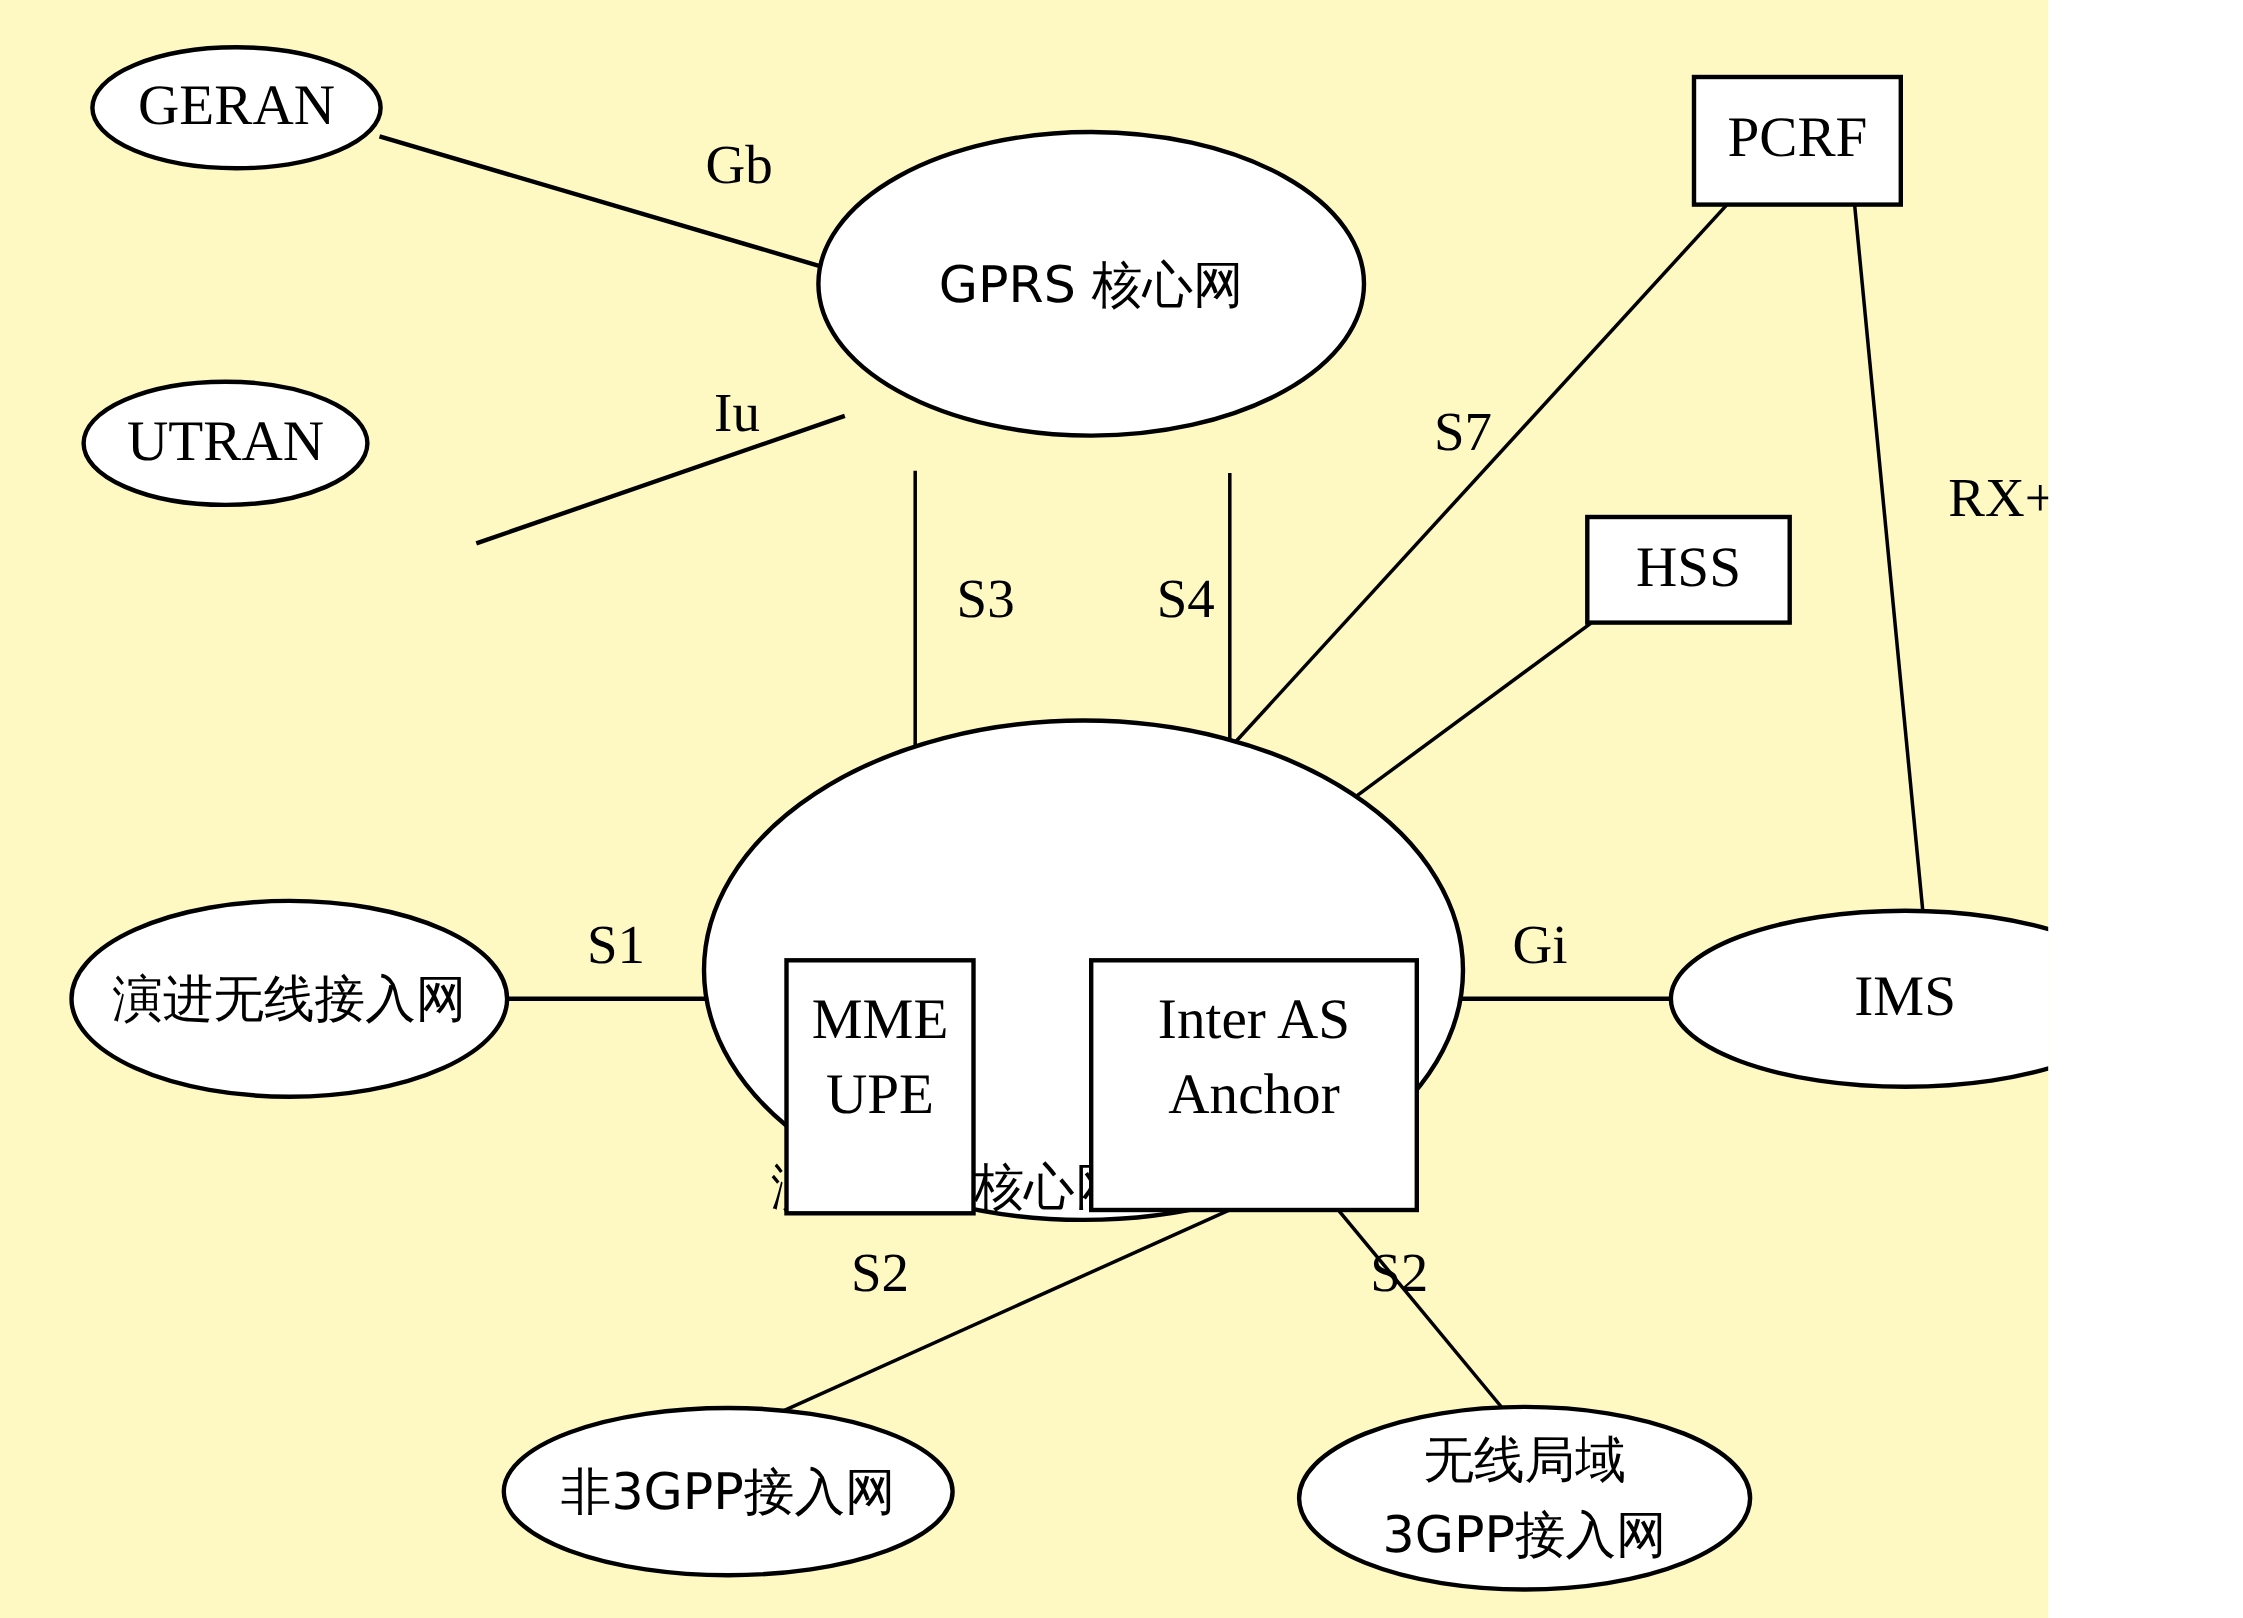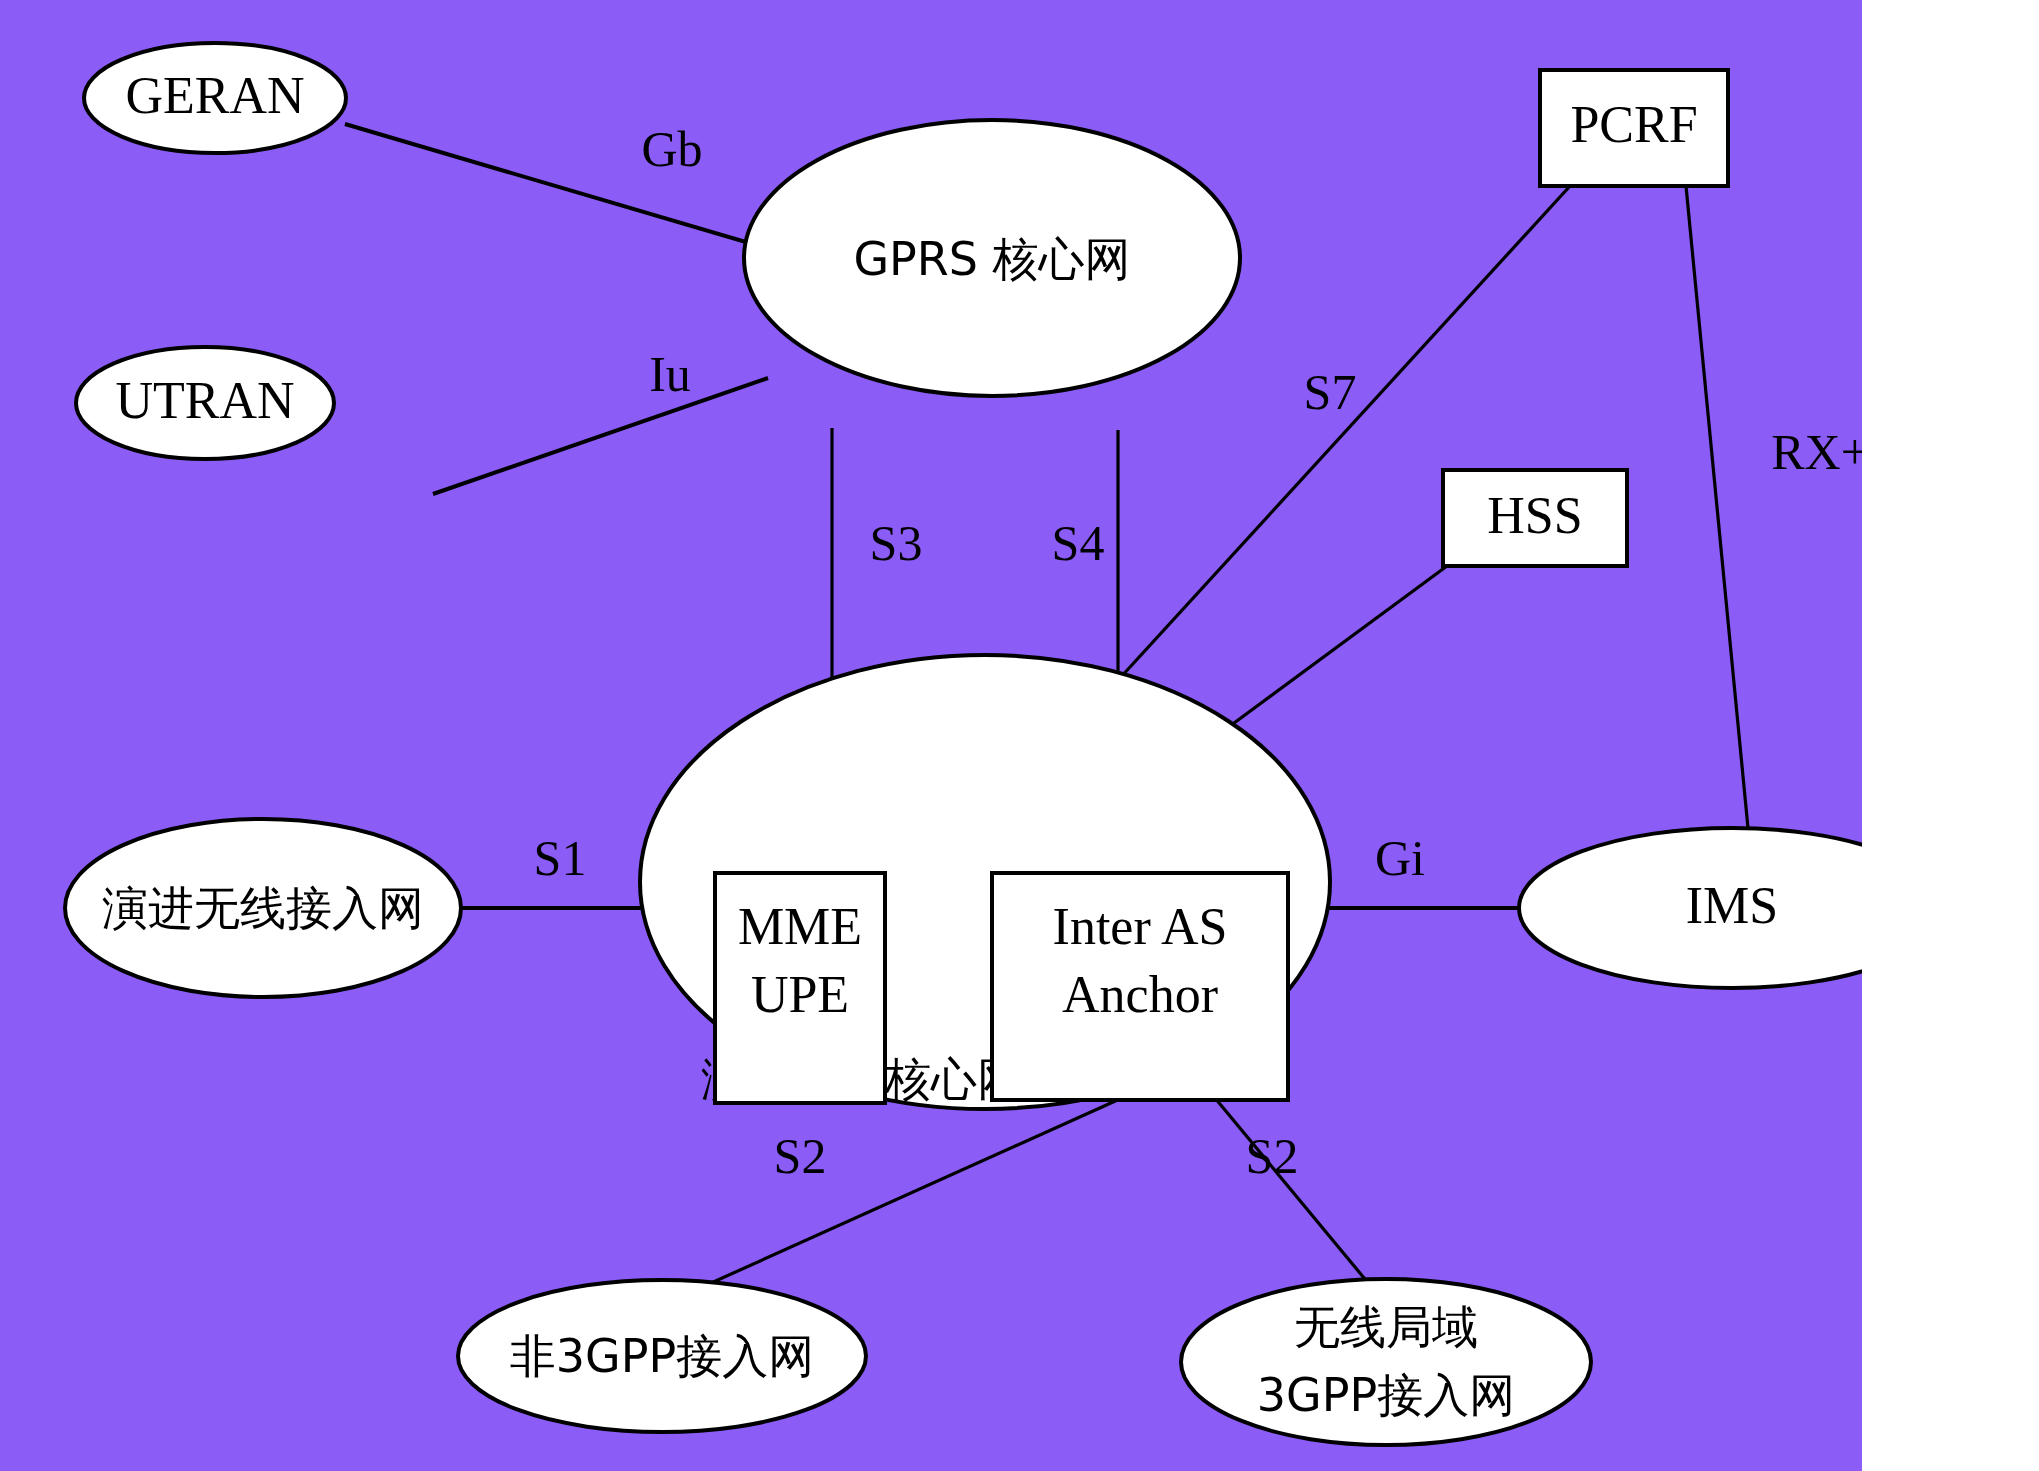--- a/index.html
+++ b/index.html
@@ -4,21 +4,21 @@
 <style>
   html, body {
     margin: 0;
     padding: 0;
     background: #ffffff;
   }
   #stage {
     position: relative;
     width: 1862px;
     height: 1471px;
-    background: #8b5cf6;
+    background: #fef9c3;
     overflow: hidden;
     font-family: "Liberation Serif", "DejaVu Serif", serif;
   }
   #diagram-svg {
     position: absolute;
     left: 0;
     top: 0;
     width: 2039px;
     height: 1471px;
   }

